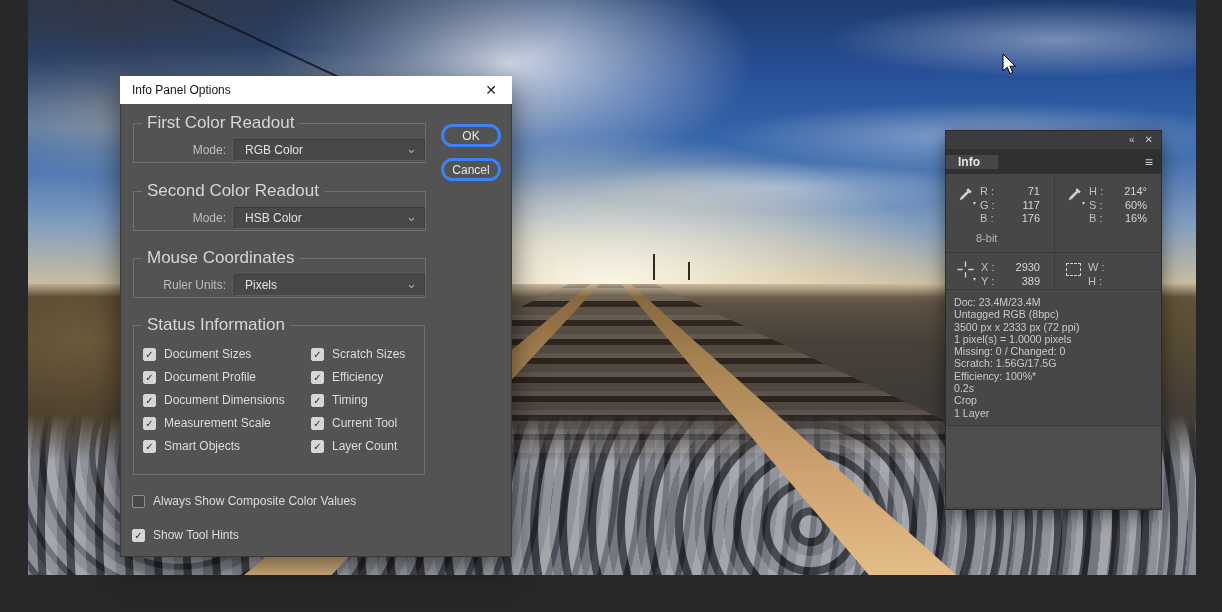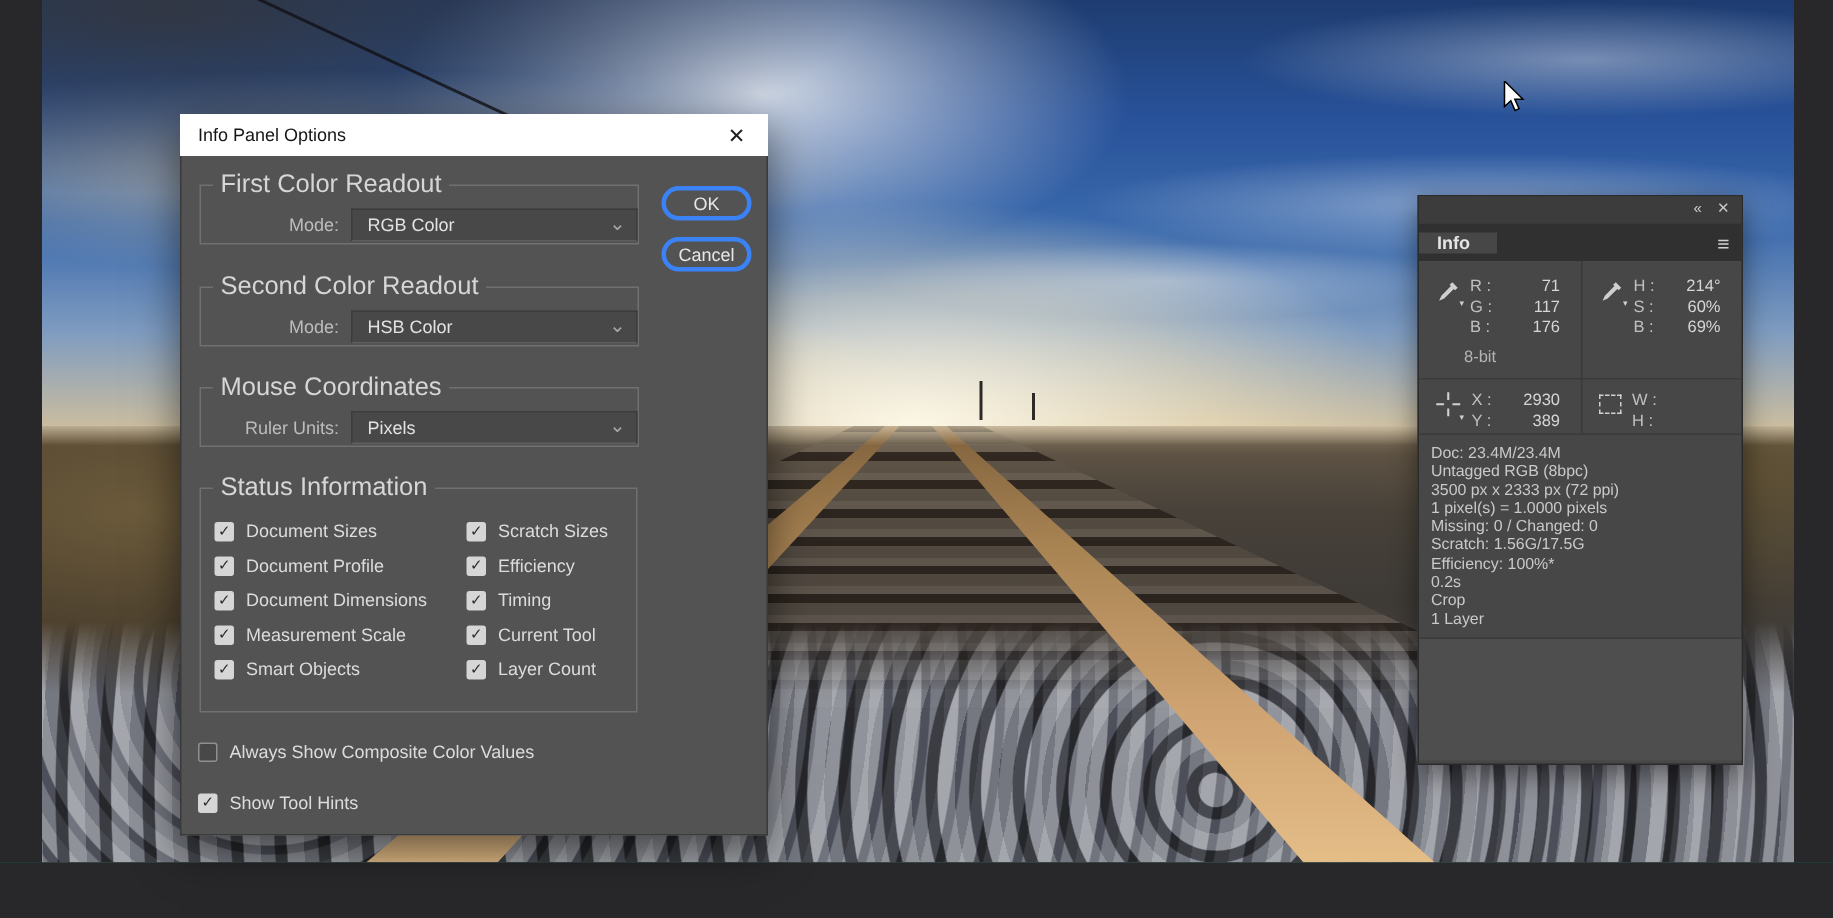--- a/index.html
+++ b/index.html
@@ -1,18 +1,18 @@
 <!DOCTYPE html>
 <html><head>
 <meta charset="utf-8">
 <style>
   * { margin:0; padding:0; box-sizing:border-box; }
   html,body { width:1222px; height:612px; overflow:hidden; background:#28282b;
               font-family:"Liberation Sans", sans-serif; }
-  .stage { position:relative; width:1222px; height:575px; background:#0f766e; }
+  .stage { position:relative; width:1222px; height:575px; background:#0f172a; }
 
   
   .edge { position:absolute; top:0; bottom:0; background:#28282b; }
   .edge.left { left:0; width:28px; }
   .edge.right { right:0; width:26px; }
 
   
   .canvas { position:absolute; left:28px; right:26px; top:0; bottom:0; overflow:hidden; background:#3e3a37; }
   .sky { position:absolute; left:0; right:0; top:0; height:49.4%;
     background:
@@ -310,21 +310,21 @@
                 <path d="M11.2 1.2l3.6 3.6-1.7 1.7-.9-.9-6.4 6.4-3.4 1.5 1.5-3.4 6.4-6.4-.9-.9z" fill="#cfcfcf"></path>
               </svg>
             <span class="tri">▾</span>
           </span>
           <div class="ro-rows">
             <span class="lab">H :</span>
               <span class="val">214°</span>
             <span class="lab">S :</span>
               <span class="val">60%</span>
             <span class="lab">B :</span>
-              <span class="val">69%</span>
+              <span class="val">16%</span>
           </div>
         </div>
         <span class="depth">8-bit</span>
         <div class="vdiv"></div>
       </div>
 
       <div class="hdiv hd1"></div>
 
       <div class="sec-coords">
         <div class="cell c1" style="padding-top:7px;">

